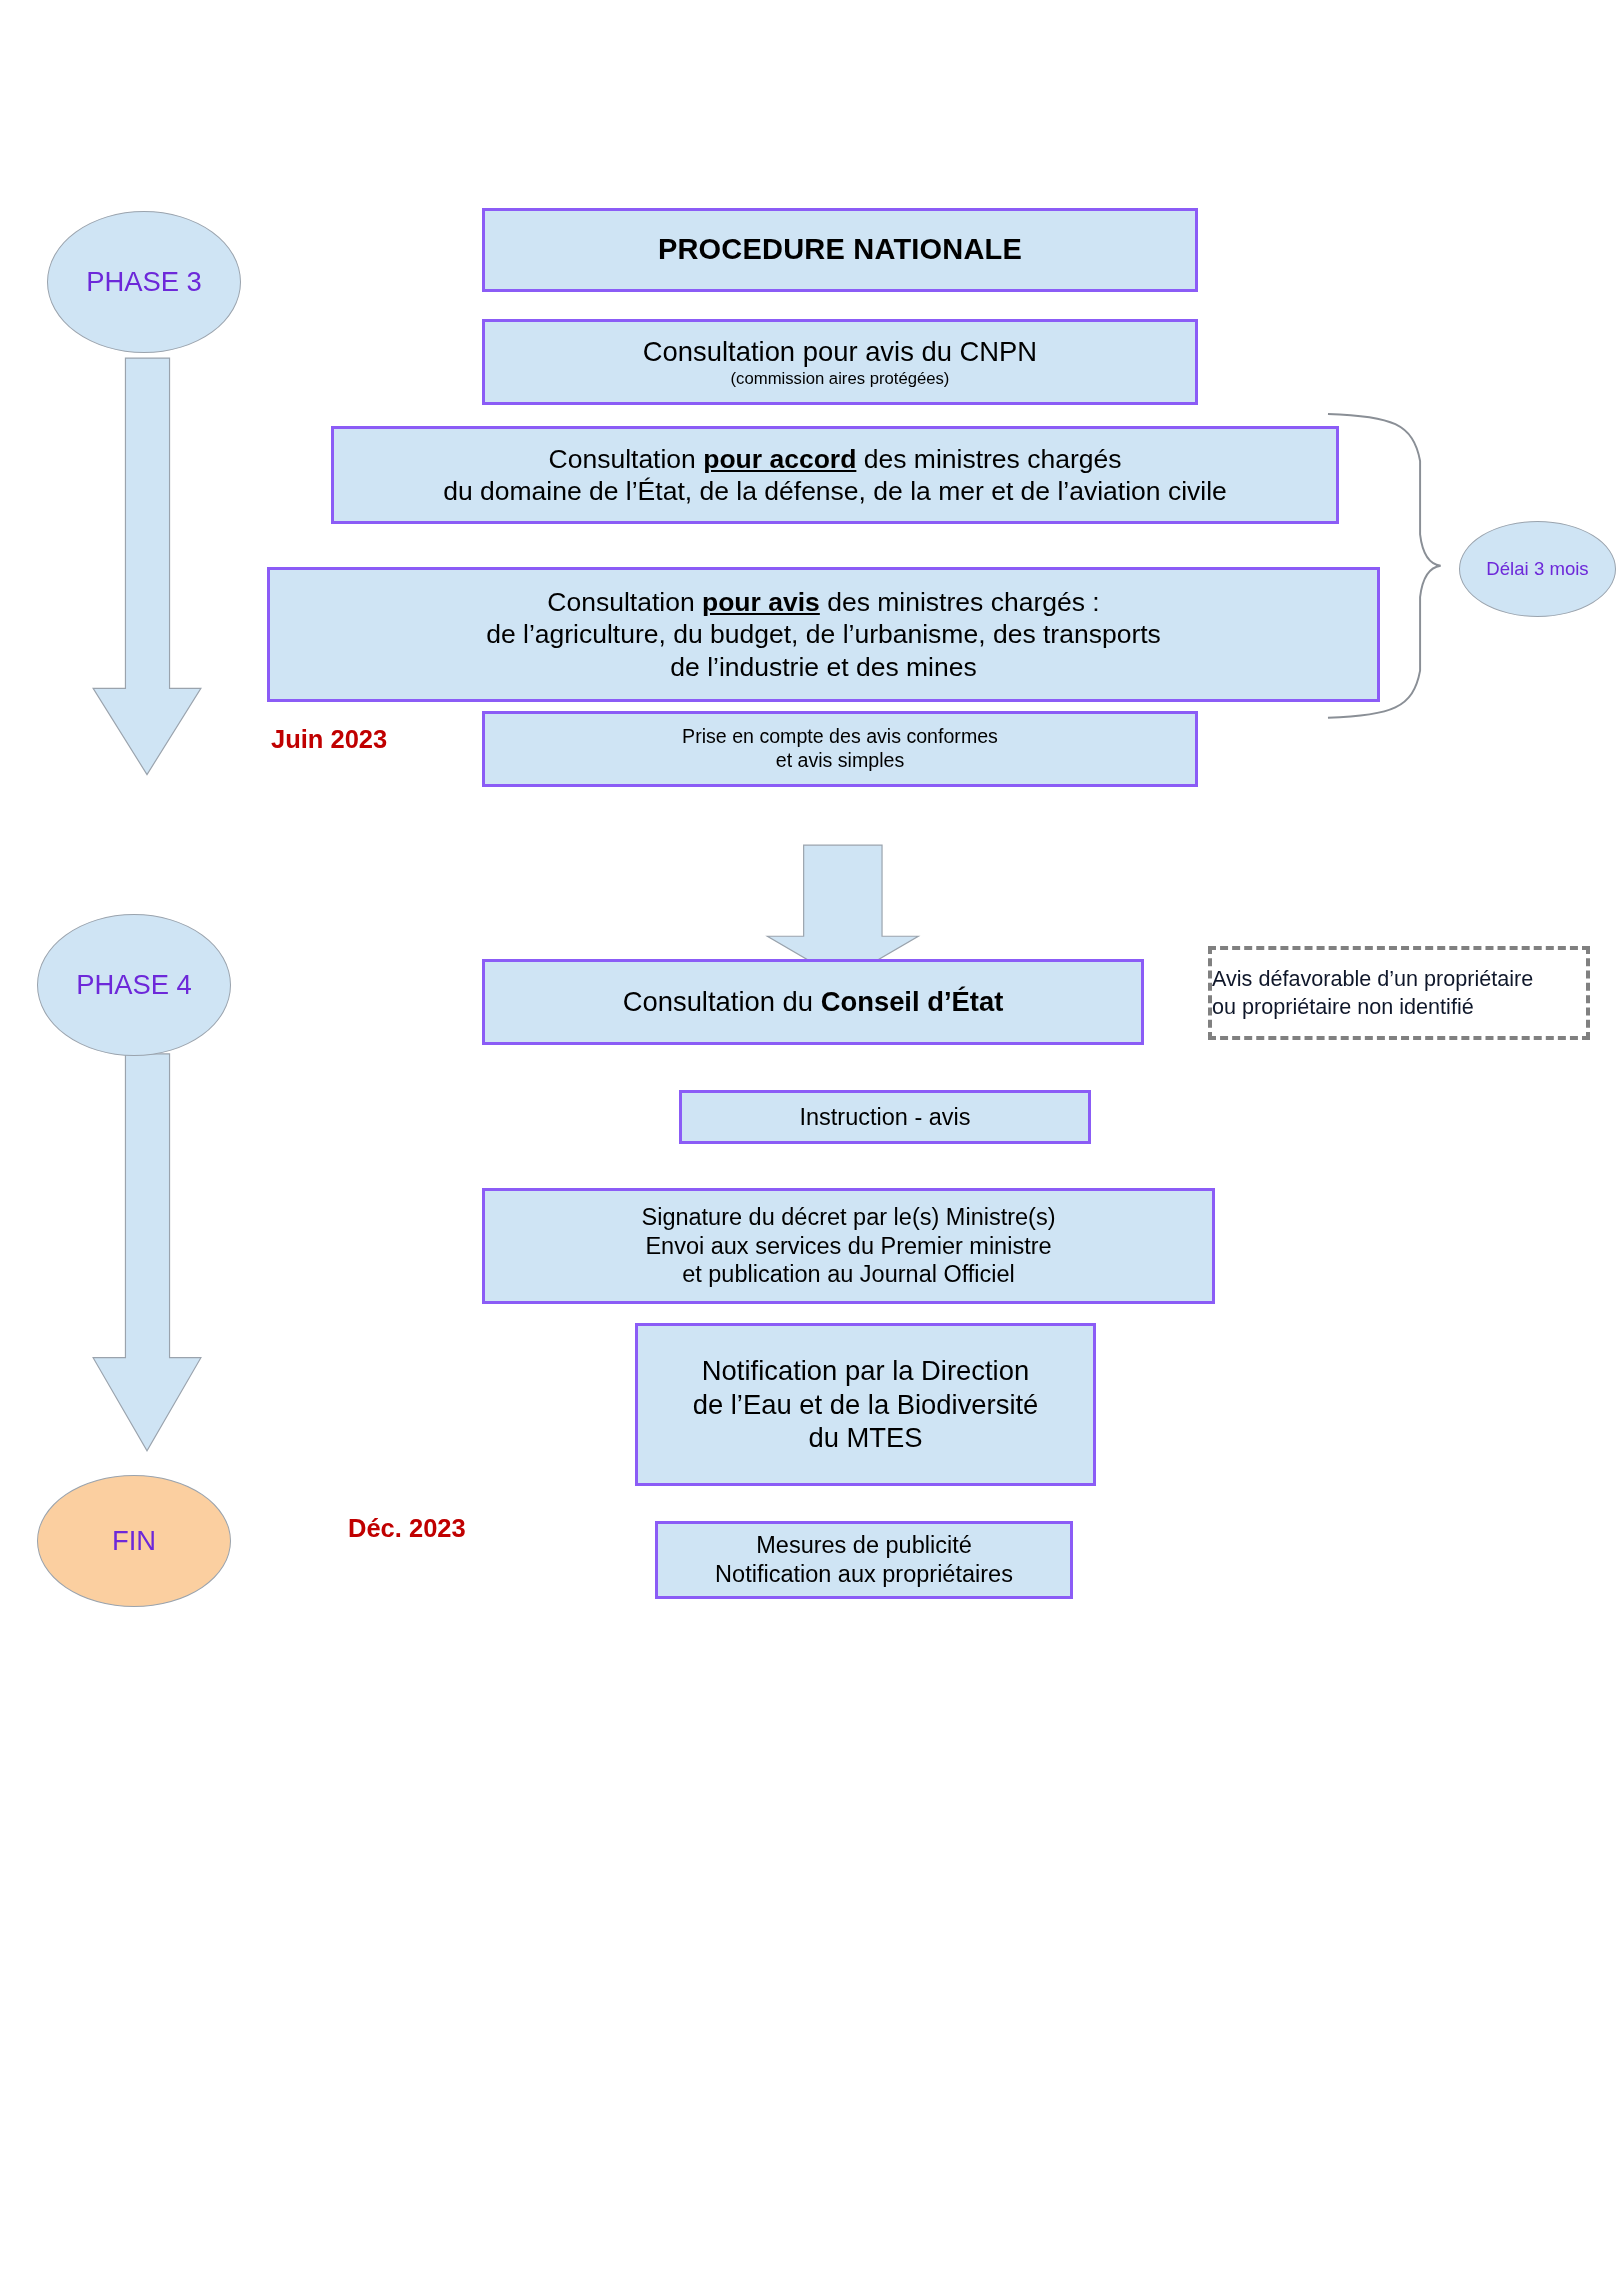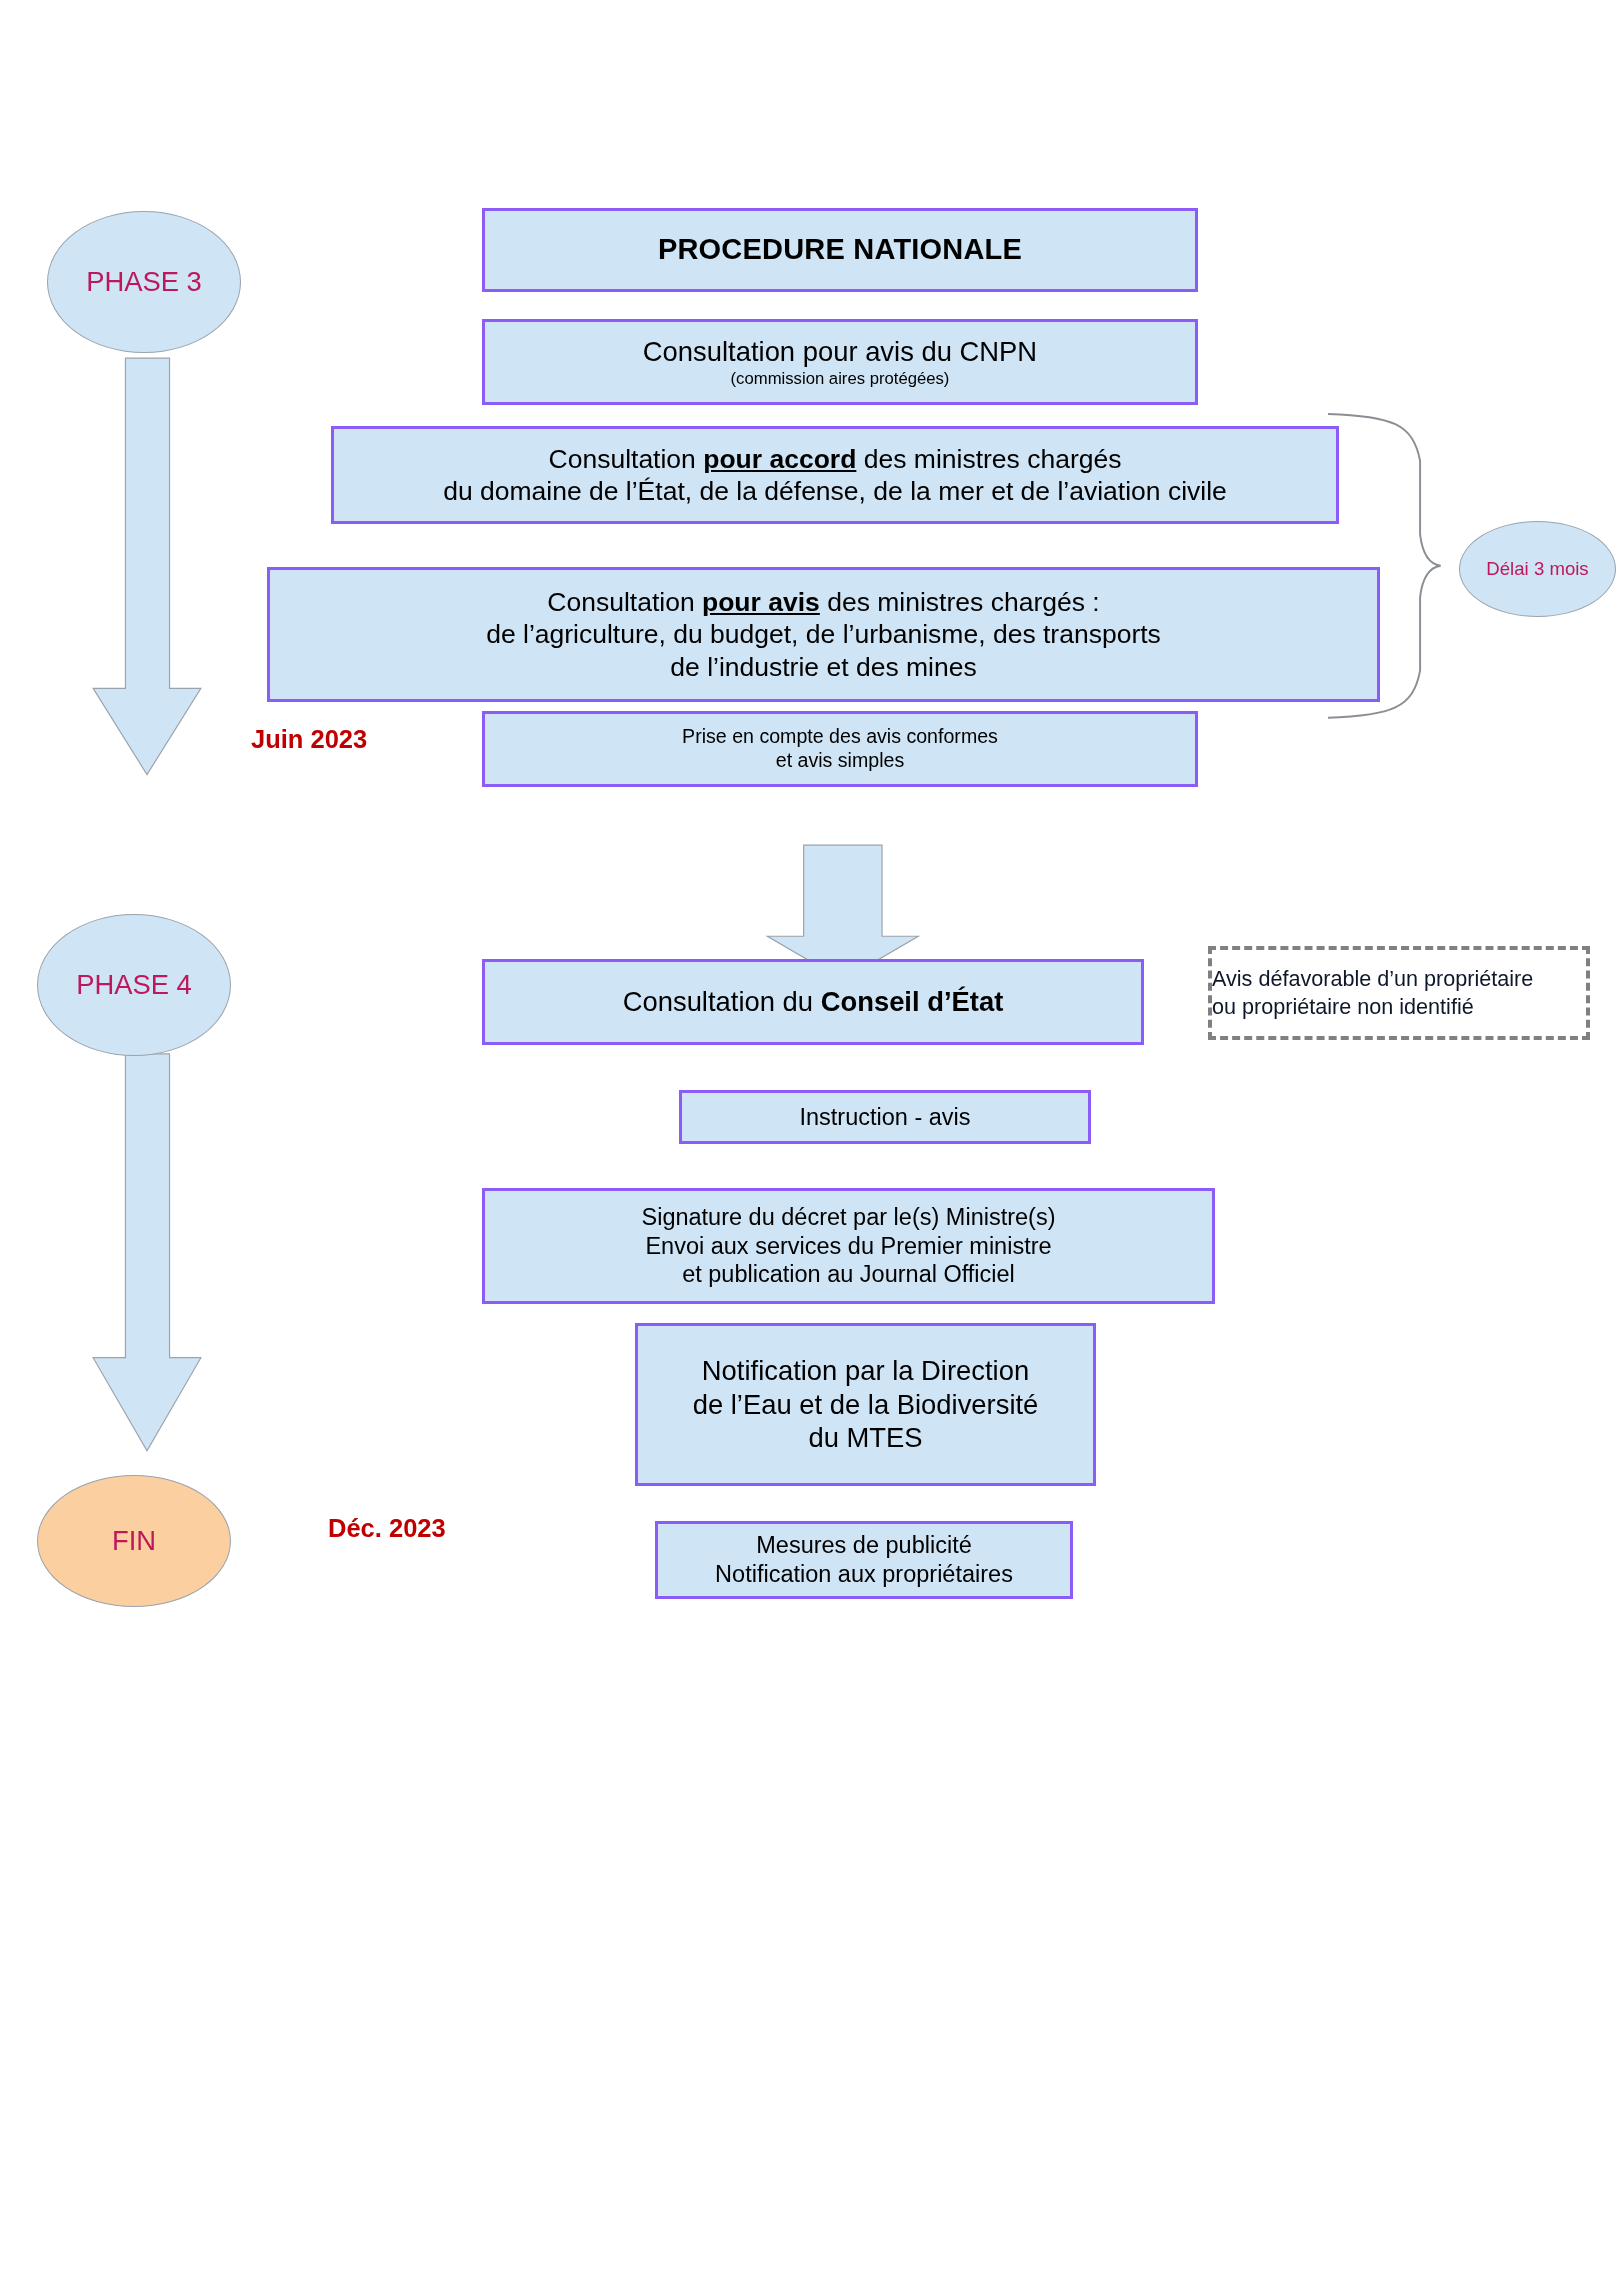--- a/index.html
+++ b/index.html
@@ -67,21 +67,21 @@
   
   .ellipse {
     position: absolute;
     box-sizing: border-box;
     border-radius: 50%;
     border: 1px solid #9aa3ad;
     display: flex;
     align-items: center;
     justify-content: center;
     text-align: center;
-    color: #be185d;
+    color: #6d28d9;
   }
   .ellipse.blue { background: #cfe4f4; }
   .ellipse.orange { background: #fbcfa0; }
 
   
   .dash-box {
     position: absolute;
     box-sizing: border-box;
     background: #ffffff;
     border: 4.9px dashed #808080;
@@ -93,20 +93,21 @@
     line-height: 1.3;
     color: #0f172a;
   }
 
   
   .date-label {
     position: absolute;
     color: #c00000;
     font-weight: bold;
     white-space: nowrap;
+    margin-left: 20px;
   }
 
   
   .svg-layer {
     position: absolute;
     left: 0;
     top: 0;
     width: 1621px;
     height: 2293px;
     pointer-events: none;

